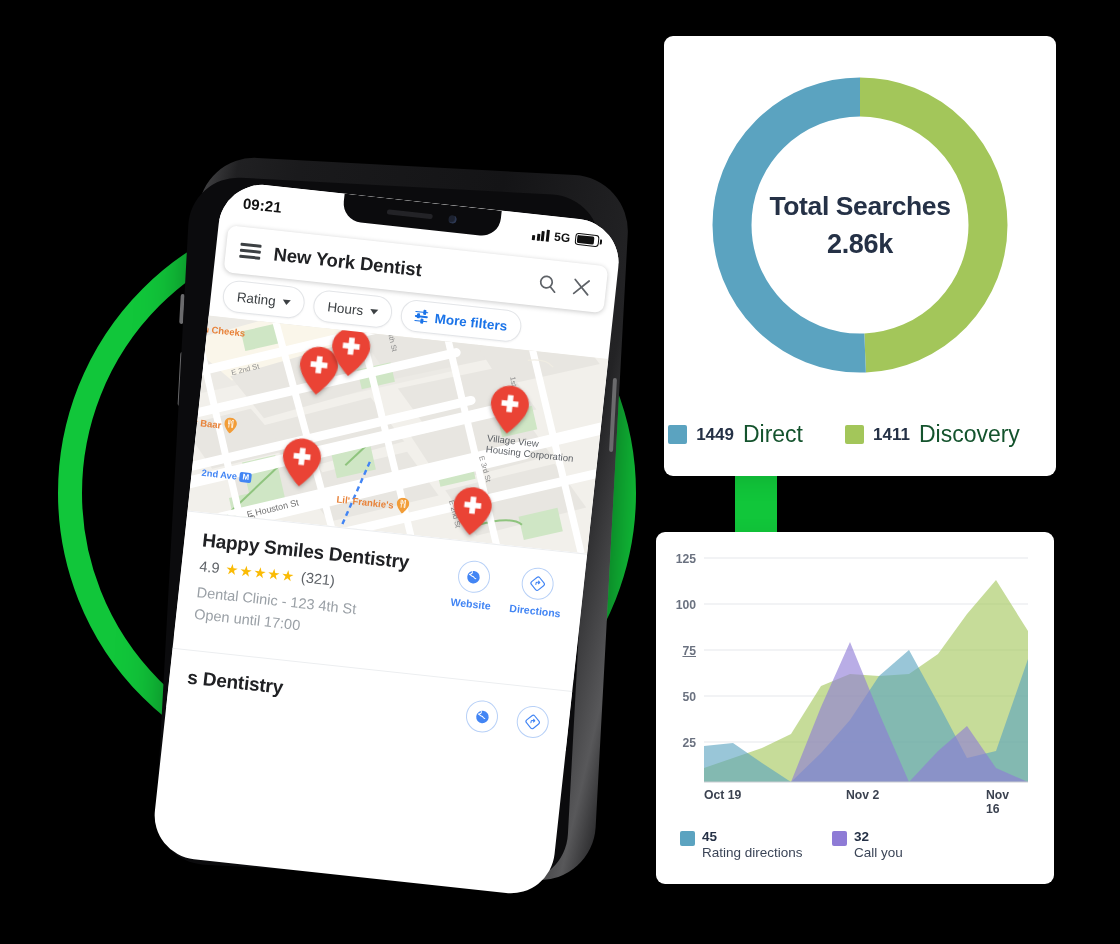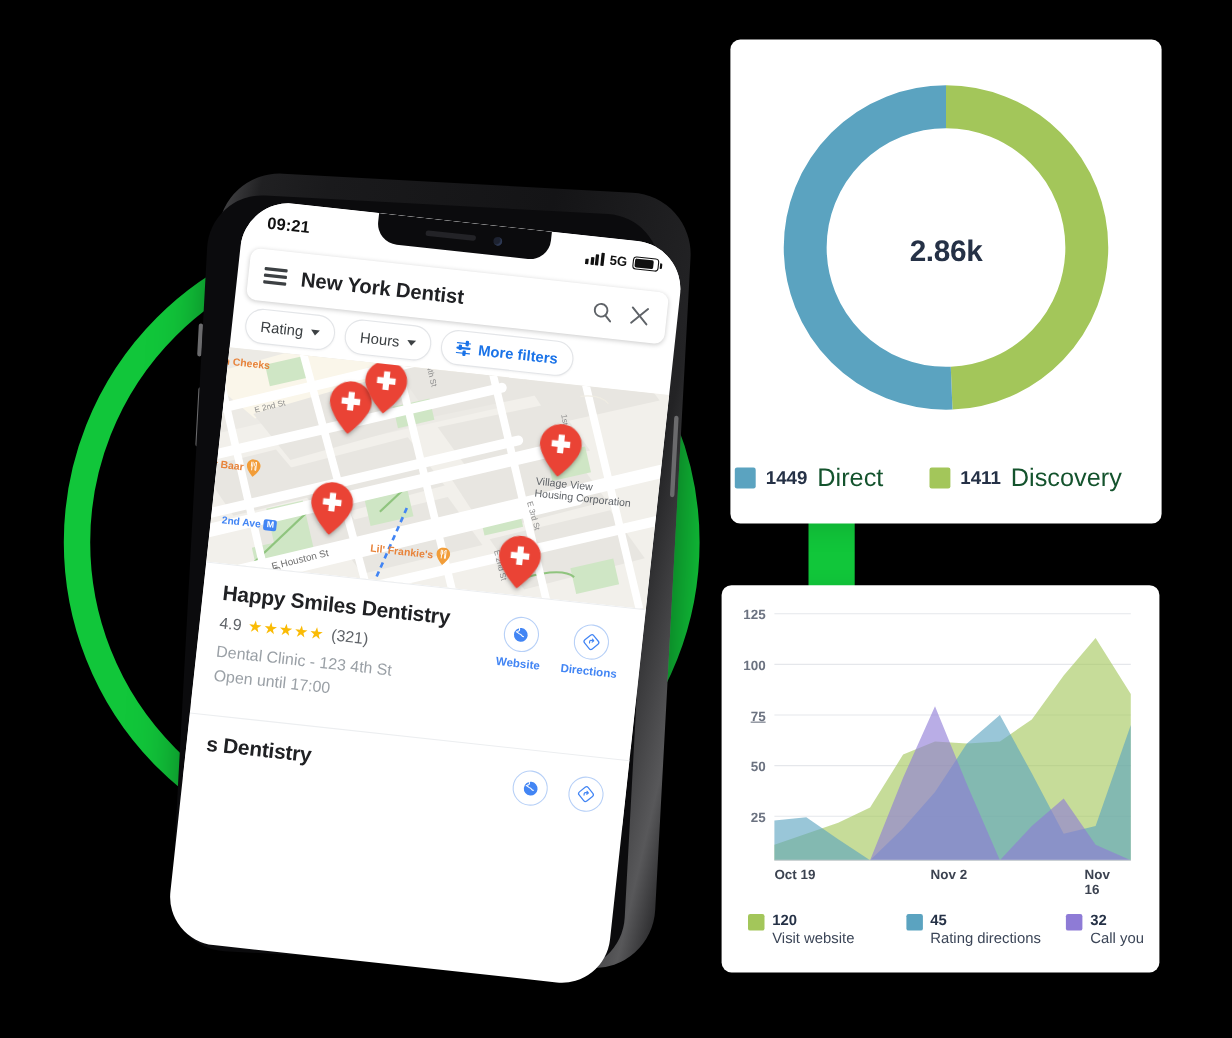--- a/index.html
+++ b/index.html
@@ -435,20 +435,21 @@
   </div>
 
   <div class="card card-donut">
     <div class="donut-wrap">
       <svg width="310" height="310" viewBox="0 0 310 310">
 
         <circle cx="155" cy="155" r="128" fill="none" stroke="#A3C65A" stroke-width="39" stroke-dasharray="396.8 407.3" stroke-dashoffset="0" transform="rotate(-90 155 155)"></circle>
         <circle cx="155" cy="155" r="128" fill="none" stroke="#5BA3C0" stroke-width="39" stroke-dasharray="407.3 396.8" stroke-dashoffset="-396.8" transform="rotate(-90 155 155)"></circle>
       </svg>
       <div class="donut-center">
+        <div class="donut-title">Total Searches</div>
         <div class="donut-value">2.86k</div>
       </div>
     </div>
     <div class="donut-legend">
       <div class="lg">
         <span class="sw" style="background:#5BA3C0"></span>
         <span class="num">1449</span>
         <span class="lab">Direct</span>
       </div>
       <div class="lg">
@@ -485,27 +486,20 @@
         <polygon fill="#8E7BD6" fill-opacity="0.62" points="48,238 135,238 165,163 194,98 223,169 253,238 282,207 311,182 340,224 372,238"></polygon>
         <line x1="48" y1="238" x2="372" y2="238" stroke="#c9ccd1" stroke-width="1"></line>
       </svg>
 
       <div class="xlab" style="left:48px;top:244px;">Oct 19</div>
       <div class="xlab" style="left:190px;top:244px;">Nov 2</div>
       <div class="xlab" style="left:330px;top:244px;">Nov 16</div>
     </div>
 
     <div class="area-legend">
-      <div class="al" style="width:150px;">
-        <span class="sw" style="background:#A3C65A"></span>
-        <span class="tx">
-          <span class="n" style="display:block">120</span>
-          <span class="t" style="display:block">Visit  website</span>
-        </span>
-      </div>
       <div class="al" style="width:152px;">
         <span class="sw" style="background:#5BA3C0"></span>
         <span class="tx">
           <span class="n" style="display:block">45</span>
           <span class="t" style="display:block">Rating directions</span>
         </span>
       </div>
       <div class="al">
         <span class="sw" style="background:#8E7BD6"></span>
         <span class="tx">

